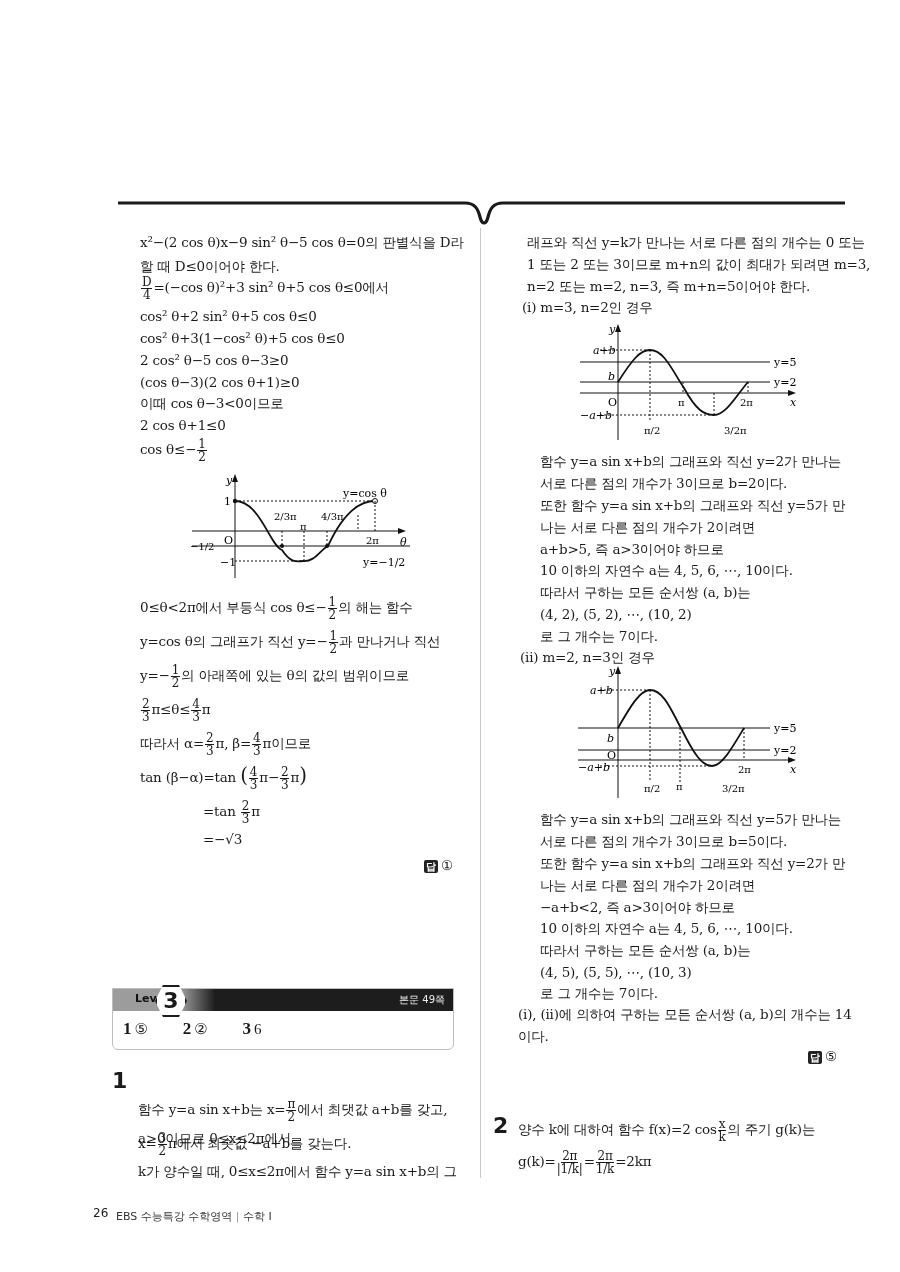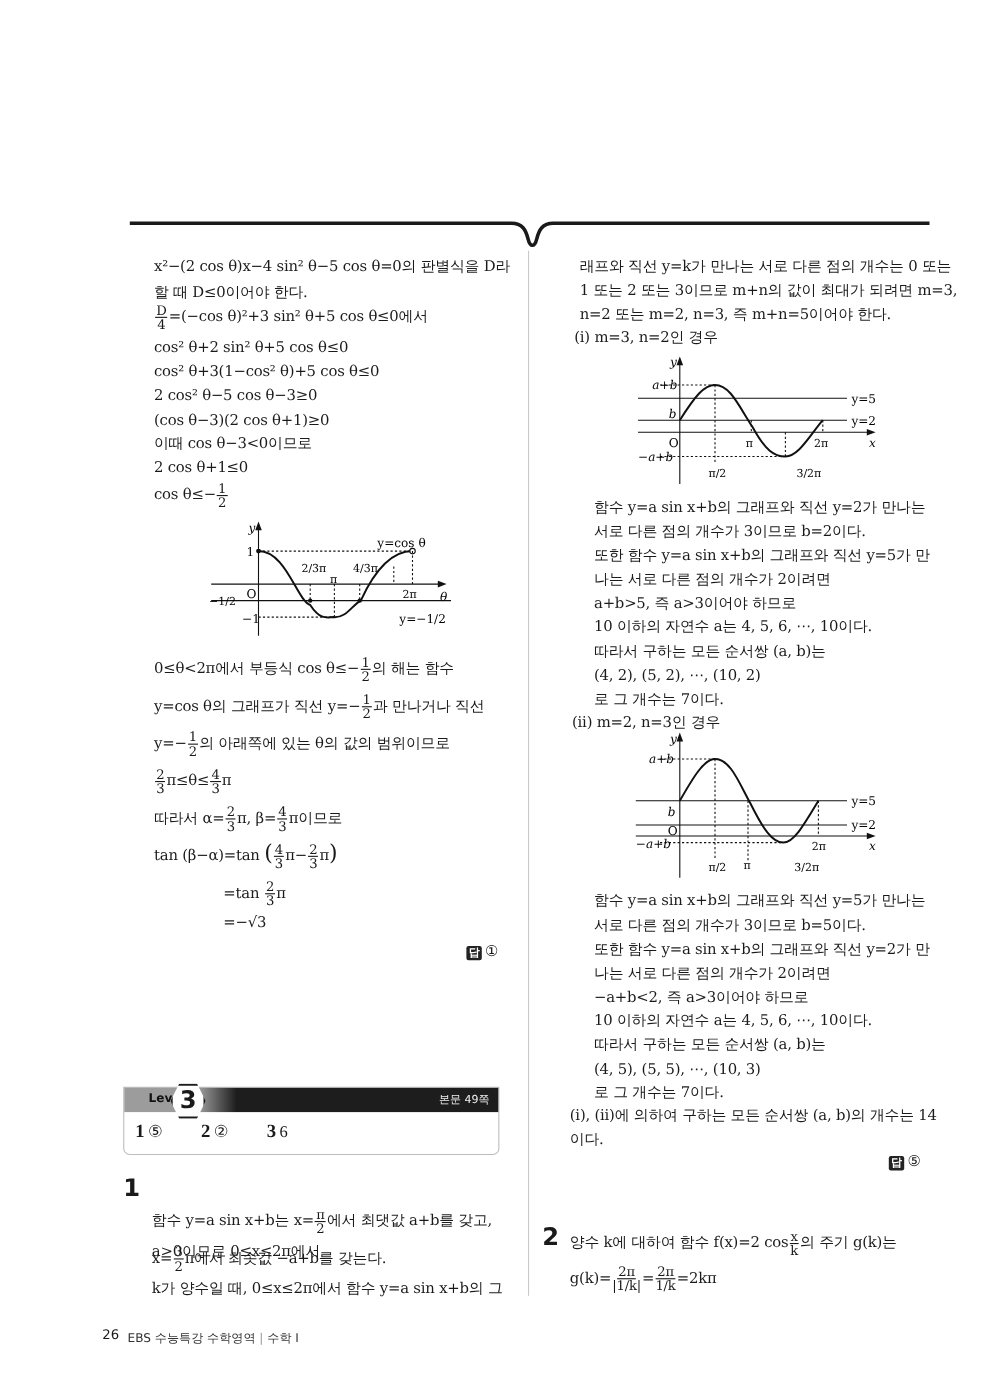--- a/index.html
+++ b/index.html
@@ -25,21 +25,21 @@
 </style>
 </head>
 <body>
 
 <svg class="abs" style="left:110px;top:195px" width="740" height="35" viewBox="0 0 740 35">
   <path d="M8 8 L355 8 C365 8 368 14 370 22 C372 30 376 30 378 22 C380 14 383 8 393 8 L735 8" fill="none" stroke="#1a1a1a" stroke-width="3.2"></path>
 </svg>
 <div class="divider"></div>
 
 <div>
-  <div class="line" style="left:140px;top:233px">x²−(2 cos θ)x−4 sin² θ−5 cos θ=0의 판별식을 D라</div>
+  <div class="line" style="left:140px;top:233px">x²−(2 cos θ)x−9 sin² θ−5 cos θ=0의 판별식을 D라</div>
   <div class="line" style="left:140px;top:257px">할 때 D≤0이어야 한다.</div>
   <div class="line" style="left:140px;top:276px">
     <span class="frac">
         <span class="num">D</span>
         <span>4</span>
       </span><span>=(−cos θ)²+3 sin² θ+5 cos θ≤0에서</span>
   </div>
   <div class="line" style="left:140px;top:307px">cos² θ+2 sin² θ+5 cos θ≤0</div>
   <div class="line" style="left:140px;top:329px">cos² θ+3(1−cos² θ)+5 cos θ≤0</div>
   <div class="line" style="left:140px;top:351px">2 cos² θ−5 cos θ−3≥0</div>

